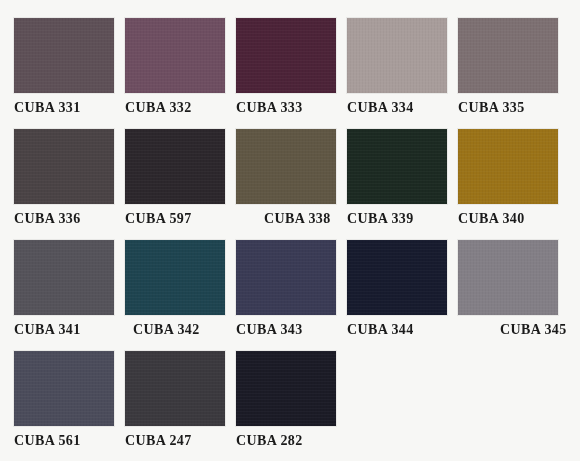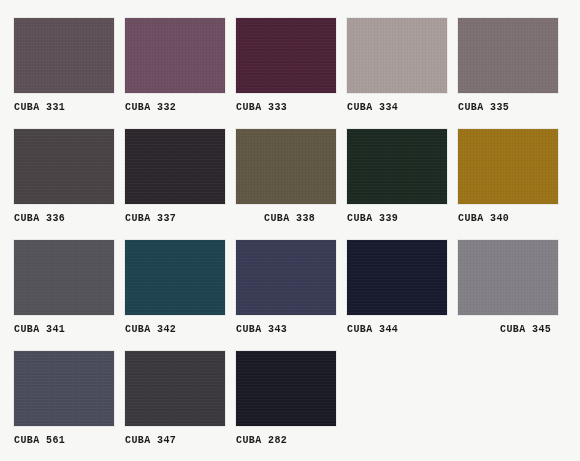--- a/index.html
+++ b/index.html
@@ -47,25 +47,25 @@
     background-image:
       linear-gradient(rgba(255,255,255,0.035) 1px, transparent 1px),
       linear-gradient(90deg, rgba(0,0,0,0.035) 1px, transparent 1px);
     background-size: 3px 3px, 3px 3px;
     pointer-events: none;
     opacity: 0.8;
   }
   .swatch-label {
     display: block;
     margin-top: 9px;
-    font-size: 10px;
+    font-size: 14px;
     font-weight: bold;
     letter-spacing: 0.4px;
     color: #1b1b1b;
-    font-family: Liberation Mono, monospace;
+    font-family: Liberation Serif, serif;
     line-height: 11px;
     white-space: nowrap;
   }
 </style>
 </head>
 <body style="background: rgb(247, 247, 245);">
 
 <div id="swatch-grid" style="background: rgb(247, 247, 245);">
     <div class="swatch-cell">
       <span class="swatch-chip" style="background-color: rgb(94, 80, 87);"></span>
@@ -86,59 +86,59 @@
     <div class="swatch-cell last-in-row">
       <span class="swatch-chip" style="background-color: rgb(125, 112, 114);"></span>
       <span class="swatch-label" style="color: rgb(27, 27, 27);">CUBA 335</span>
     </div>
     <div class="swatch-cell">
       <span class="swatch-chip" style="background-color: rgb(74, 67, 69);"></span>
       <span class="swatch-label" style="color: rgb(27, 27, 27);">CUBA 336</span>
     </div>
     <div class="swatch-cell">
       <span class="swatch-chip" style="background-color: rgb(44, 39, 44);"></span>
-      <span class="swatch-label" style="color: rgb(27, 27, 27);">CUBA 337</span>
+      <span class="swatch-label" style="color: rgb(27, 27, 27);">CUBA 597</span>
     </div>
     <div class="swatch-cell">
       <span class="swatch-chip" style="background-color: rgb(96, 87, 68);"></span>
       <span class="swatch-label" style="color: rgb(27, 27, 27); margin-left: 28px;">CUBA 338</span>
     </div>
     <div class="swatch-cell">
       <span class="swatch-chip" style="background-color: rgb(28, 42, 34);"></span>
       <span class="swatch-label" style="color: rgb(27, 27, 27);">CUBA 339</span>
     </div>
     <div class="swatch-cell last-in-row">
       <span class="swatch-chip" style="background-color: rgb(155, 115, 24);"></span>
       <span class="swatch-label" style="color: rgb(27, 27, 27);">CUBA 340</span>
     </div>
     <div class="swatch-cell">
       <span class="swatch-chip" style="background-color: rgb(85, 83, 90);"></span>
       <span class="swatch-label" style="color: rgb(27, 27, 27);">CUBA 341</span>
     </div>
     <div class="swatch-cell">
       <span class="swatch-chip" style="background-color: rgb(30, 68, 80);"></span>
-      <span class="swatch-label" style="color: rgb(27, 27, 27);">CUBA 342</span>
+      <span class="swatch-label" style="color: rgb(27, 27, 27); margin-left: 8px;">CUBA 342</span>
     </div>
     <div class="swatch-cell">
       <span class="swatch-chip" style="background-color: rgb(58, 59, 85);"></span>
       <span class="swatch-label" style="color: rgb(27, 27, 27);">CUBA 343</span>
     </div>
     <div class="swatch-cell">
       <span class="swatch-chip" style="background-color: rgb(23, 27, 46);"></span>
       <span class="swatch-label" style="color: rgb(27, 27, 27);">CUBA 344</span>
     </div>
     <div class="swatch-cell last-in-row">
       <span class="swatch-chip" style="background-color: rgb(131, 127, 134);"></span>
       <span class="swatch-label" style="color: rgb(27, 27, 27); margin-left: 42px;">CUBA 345</span>
     </div>
     <div class="swatch-cell">
       <span class="swatch-chip" style="background-color: rgb(75, 76, 91);"></span>
       <span class="swatch-label" style="color: rgb(27, 27, 27);">CUBA 561</span>
     </div>
     <div class="swatch-cell">
       <span class="swatch-chip" style="background-color: rgb(59, 57, 62);"></span>
-      <span class="swatch-label" style="color: rgb(27, 27, 27);">CUBA 347</span>
+      <span class="swatch-label" style="color: rgb(27, 27, 27);">CUBA 247</span>
     </div>
     <div class="swatch-cell">
       <span class="swatch-chip" style="background-color: rgb(27, 27, 38);"></span>
       <span class="swatch-label" style="color: rgb(27, 27, 27);">CUBA 282</span>
     </div>
   </div>
 
 </body></html>

